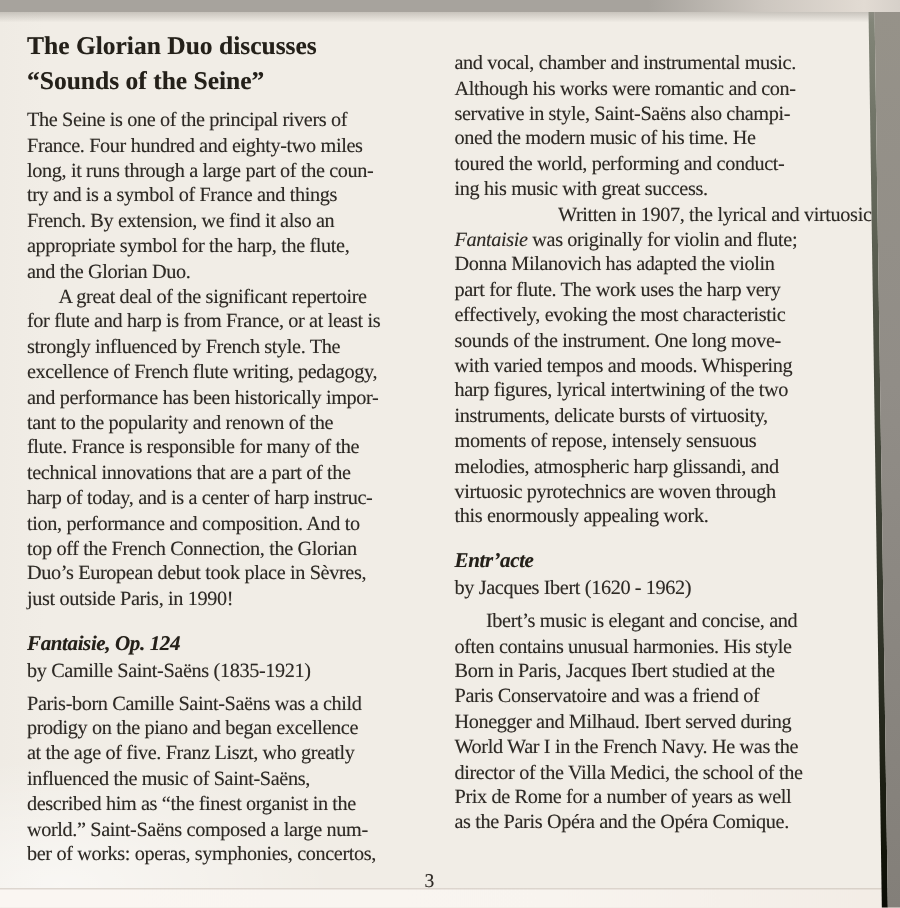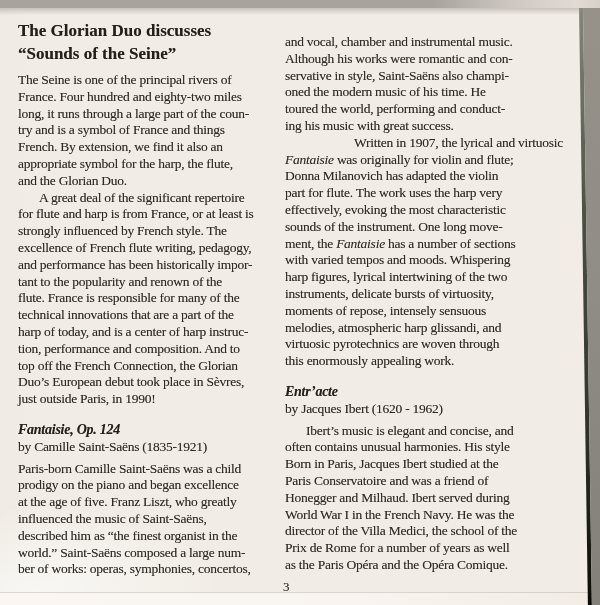--- a/index.html
+++ b/index.html
@@ -23,21 +23,21 @@
   .edge-line{position:absolute;left:0;top:0;width:4px;height:100%;
              background:linear-gradient(180deg,rgba(96,101,86,.75) 0,#4a4e41 35%,#33362b 65%,#121409 90%,#050603 100%);}
   .edge-grey{position:absolute;left:4px;top:0;width:41px;height:100%;
              background:linear-gradient(180deg,#969289 0,var(--edge-grey) 40%,#827e78 100%);}
   .bottom-band{position:absolute;z-index:2;left:0;bottom:0;width:600px;height:12px;
              background:linear-gradient(90deg,#faf6f2 0,var(--bottom-band) 60%,#f2ece5 100%);
              border-top:1px solid rgba(186,176,165,.45);}
   
   .col{position:absolute;z-index:6;font-size:13.5px;line-height:16.8px;letter-spacing:-0.25px;}
   .col-left{left:18px;top:20px;width:290px;}
-  .col-right{left:285px;top:34px;width:278px;}
+  .col-right{left:303px;top:34px;width:278px;}
   .lines{white-space:pre-line;}
   p{margin:0;}
   .indent{text-indent:21px;}
   h1{margin:0 0 7px 0;font-size:17px;line-height:22.5px;font-weight:700;
      letter-spacing:0;color:var(--heading-ink);}
   h2{margin:14px 0 0 0;font-size:14px;line-height:16.8px;font-style:italic;font-weight:700;
      color:var(--heading-ink);}
   .byline{margin:0 0 5px 0;}
   .line{display:block;}
   .line-indent{padding-left:21px;text-align:right;}
@@ -98,21 +98,20 @@
 oned the modern music of his time. He
 toured the world, performing and conduct-
 ing his music with great success.</p>
     <div>
       <span class="line line-indent">Written in 1907, the lyrical and virtuosic</span>
       <span class="line"><i>Fantaisie</i><span> was originally for violin and flute;</span></span>
       <div class="lines">Donna Milanovich has adapted the violin
 part for flute. The work uses the harp very
 effectively, evoking the most characteristic
 sounds of the instrument. One long move-</div>
-      <span class="line"><span>ment, the </span><i>Fantaisie</i><span> has a number of sections</span></span>
       <div class="lines">with varied tempos and moods. Whispering
 harp figures, lyrical intertwining of the two
 instruments, delicate bursts of virtuosity,
 moments of repose, intensely sensuous
 melodies, atmospheric harp glissandi, and
 virtuosic pyrotechnics are woven through
 this enormously appealing work.</div>
     </div>
     <h2>Entr’acte</h2>
     <div class="byline">by Jacques Ibert (1620 - 1962)</div>

